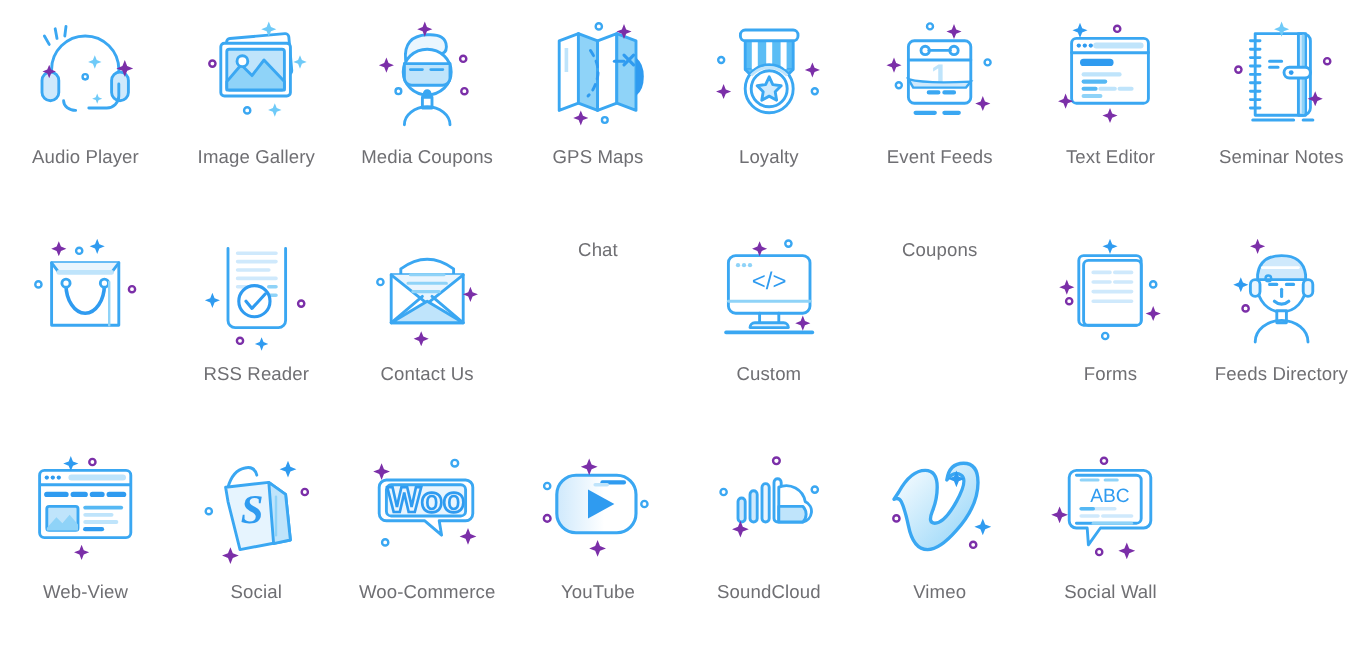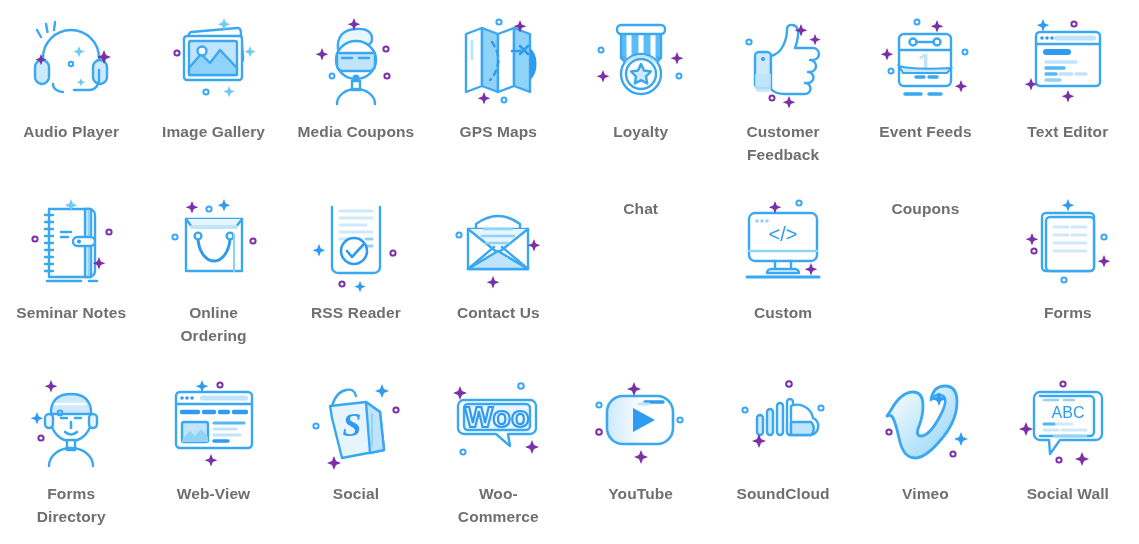--- a/index.html
+++ b/index.html
@@ -36,21 +36,21 @@
     flex: none;
   }
   .tile-icon svg { display: block; width: 104px; height: 104px; }
   .tile-label {
     margin-top: 8px;
     font-size: 15.5px;
     line-height: 23px;
     color: #6f6f73;
     text-align: center;
     max-width: 118px;
-    font-weight: 700;
+    font-weight: 400;
     letter-spacing: 0.1px;
   }
 </style>
 </head>
 <body>
 
 <div id="feature-grid">
 
   <div class="feature-tile">
     <span class="tile-icon">
@@ -185,42 +185,20 @@
         </g>
         <g fill="none" stroke="#3aa7f2" stroke-width="2">
           <circle cx="12" cy="42" r="2.5"></circle>
             <circle cx="90" cy="68" r="2.5"></circle>
         </g>
       </svg>
     </span>
     <span class="tile-label">Loyalty</span>
   </div>
 
-  <div class="feature-tile">
-    <span class="tile-icon">
-      <svg viewBox="0 0 104 104" xmlns="http://www.w3.org/2000/svg">
-        <g fill="none" stroke="#3aa7f2" stroke-width="2.4" stroke-linejoin="round">
-          <rect x="24" y="44" width="16" height="36" rx="4" fill="#cfe9fc"></rect>
-          <circle cx="32" cy="51" r="2" fill="#2f9bf0" stroke="none"></circle>
-          <path d="M40 48 q8 -2 12 -10 q4 -8 4 -16 q0 -6 6 -5 q6 1 5 11 q-1 7 -3 12 h18 a6 6 0 0 1 0 12 h-3 a6 6 0 0 1 0 12 h-2 a5.5 5.5 0 0 1 0 11 h-3 a5.5 5.5 0 0 1 0 11 H54 q-10 0 -14 -5z" fill="#ffffff"></path>
-        </g>
-        <path d="M24 66 h16 v14 a4 4 0 0 1 -4 4 h-8 a4 4 0 0 1 -4 -4z" fill="#bfe4fb" opacity="0.85"></path>
-        <g fill="#7b2fa8">
-          <path d="M70 16 l1.8 4.5 4.5 1.8 -4.5 1.8 -1.8 4.5 -1.8 -4.5 -4.5 -1.8 4.5 -1.8z"></path>
-          <path d="M84 26 l1.6 4 4 1.6 -4 1.6 -1.6 4 -1.6 -4 -4 -1.6 4 -1.6z"></path>
-          <path d="M58 88 l1.8 4.5 4.5 1.8 -4.5 1.8 -1.8 4.5 -1.8 -4.5 -4.5 -1.8 4.5 -1.8z"></path>
-        </g>
-        <g fill="none" stroke="#3aa7f2" stroke-width="2">
-          <circle cx="18" cy="34" r="2.6"></circle>
-        </g>
-        <circle cx="41" cy="90" r="2.5" fill="none" stroke="#7b2fa8" stroke-width="2"></circle>
-      </svg>
-    </span>
-    <span class="tile-label">Customer Feedback</span>
-  </div>
 
   <div class="feature-tile">
     <span class="tile-icon">
       <svg viewBox="0 0 104 104" xmlns="http://www.w3.org/2000/svg">
         <g fill="none" stroke="#3aa7f2" stroke-width="2.4" stroke-linejoin="round" stroke-linecap="round">
           <rect x="26" y="26" width="52" height="52" rx="5" fill="#ffffff"></rect>
           <path d="M26 42 h52"></path>
           <circle cx="40" cy="34" r="3.5" fill="#ffffff"></circle>
           <circle cx="64" cy="34" r="3.5" fill="#ffffff"></circle>
           <path d="M43 34 h18"></path>
@@ -325,21 +303,20 @@
         <g fill="#2f9bf0">
           <path d="M62 10 l1.8 4.5 4.5 1.8 -4.5 1.8 -1.8 4.5 -1.8 -4.5 -4.5 -1.8 4.5 -1.8z"></path>
         </g>
         <g fill="none" stroke="#3aa7f2" stroke-width="2">
           <circle cx="47" cy="20" r="2.6"></circle>
             <circle cx="13" cy="48" r="2.6"></circle>
         </g>
         <circle cx="91" cy="52" r="2.6" fill="none" stroke="#7b2fa8" stroke-width="2"></circle>
       </svg>
     </span>
-    <span class="tile-label">Online Ordering</span>
   </div>
 
   <div class="feature-tile">
     <span class="tile-icon">
       <svg viewBox="0 0 104 104" xmlns="http://www.w3.org/2000/svg">
         <g fill="none" stroke="#3aa7f2" stroke-width="2.4" stroke-linejoin="round" stroke-linecap="round">
           <path d="M28 18 v60 a6 6 0 0 0 6 6 h36 a6 6 0 0 0 6 -6 V18" fill="#ffffff"></path>
         </g>
         <g stroke="#cfe9fc" stroke-width="3" stroke-linecap="round">
           <path d="M36 22 h32 M36 29 h32 M36 36 h26 M36 43 h32 M36 50 h20"></path>
@@ -472,21 +449,21 @@
         </g>
         <g fill="#2f9bf0">
           <path d="M18 42 l1.8 4.5 4.5 1.8 -4.5 1.8 -1.8 4.5 -1.8 -4.5 -4.5 -1.8 4.5 -1.8z"></path>
         </g>
         <g fill="none" stroke="#3aa7f2" stroke-width="2">
           <circle cx="41" cy="43" r="2.4"></circle>
         </g>
         <circle cx="22" cy="68" r="2.6" fill="none" stroke="#7b2fa8" stroke-width="2"></circle>
       </svg>
     </span>
-    <span class="tile-label">Forms Directory</span>
+    <span class="tile-label">Feeds Directory</span>
   </div>
 
   <div class="feature-tile">
     <span class="tile-icon">
       <svg viewBox="0 0 104 104" xmlns="http://www.w3.org/2000/svg">
         <g fill="none" stroke="#3aa7f2" stroke-width="2.4" stroke-linejoin="round">
           <rect x="14" y="22" width="76" height="56" rx="4" fill="#ffffff"></rect>
           <path d="M14 34 h76"></path>
           <rect x="38" y="25.5" width="48" height="5" rx="2.5" fill="#bfe4fb" stroke="none"></rect>
           <rect x="20" y="52" width="26" height="20" rx="2" fill="#bfe4fb"></rect>

